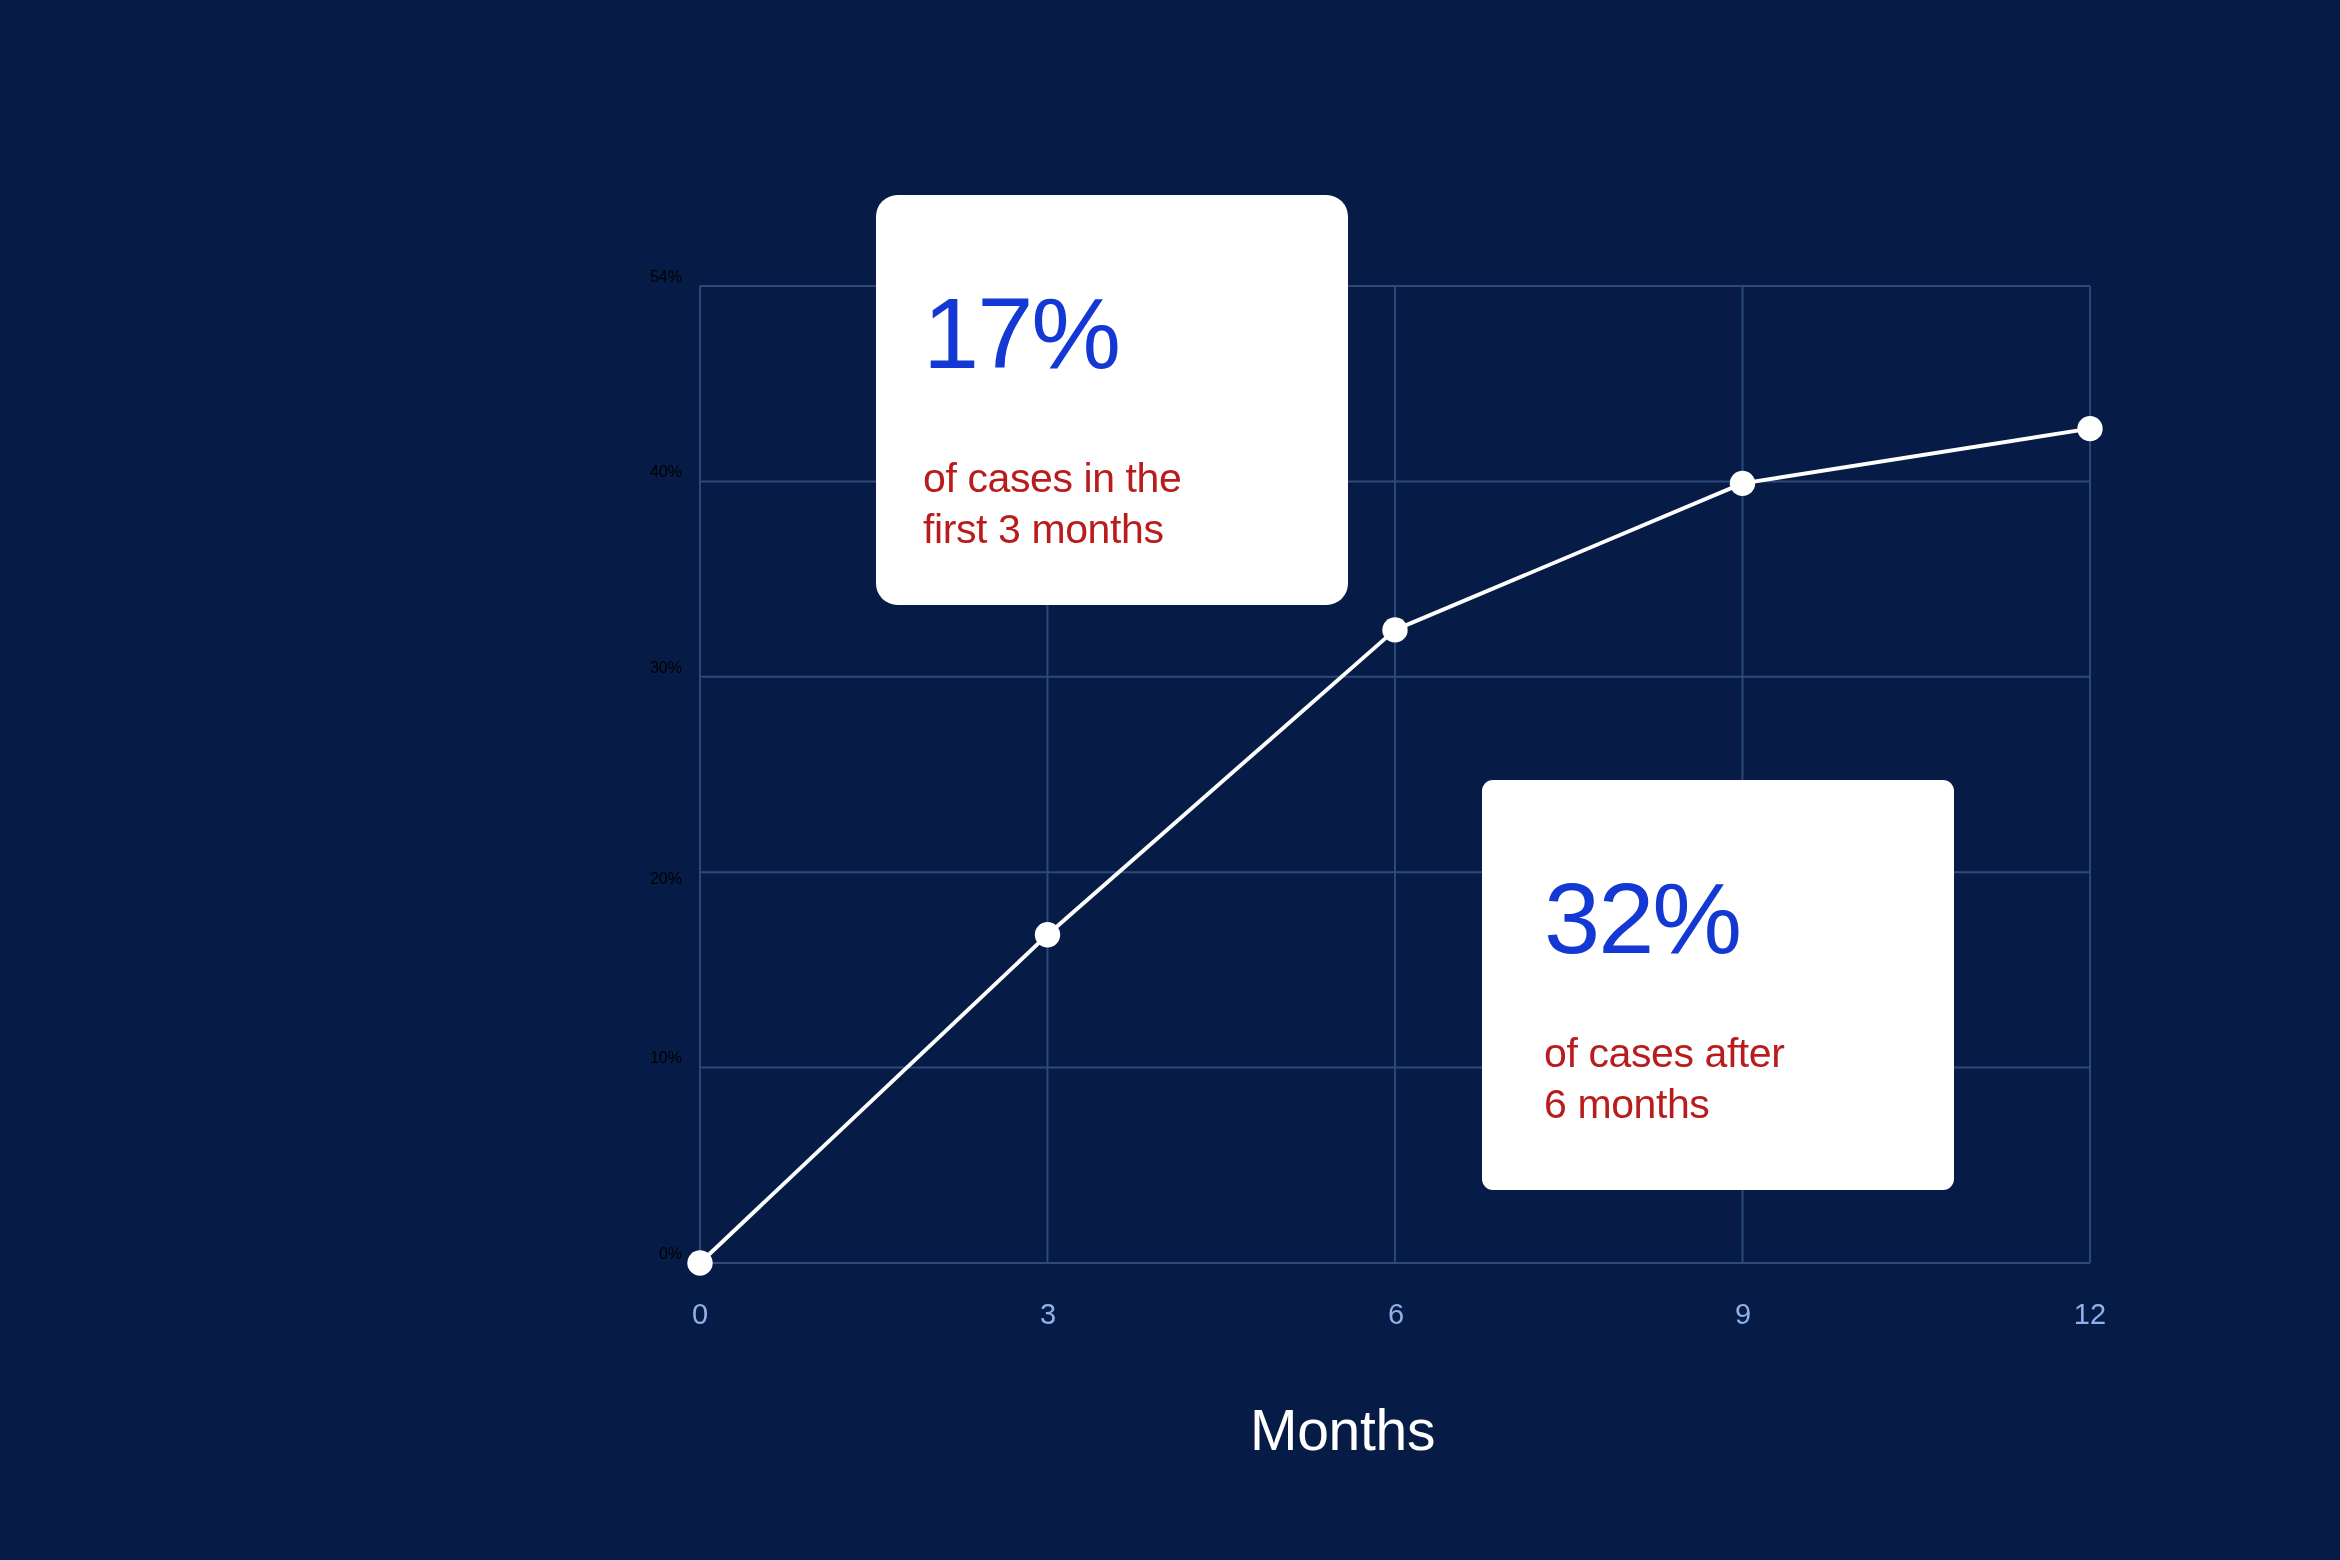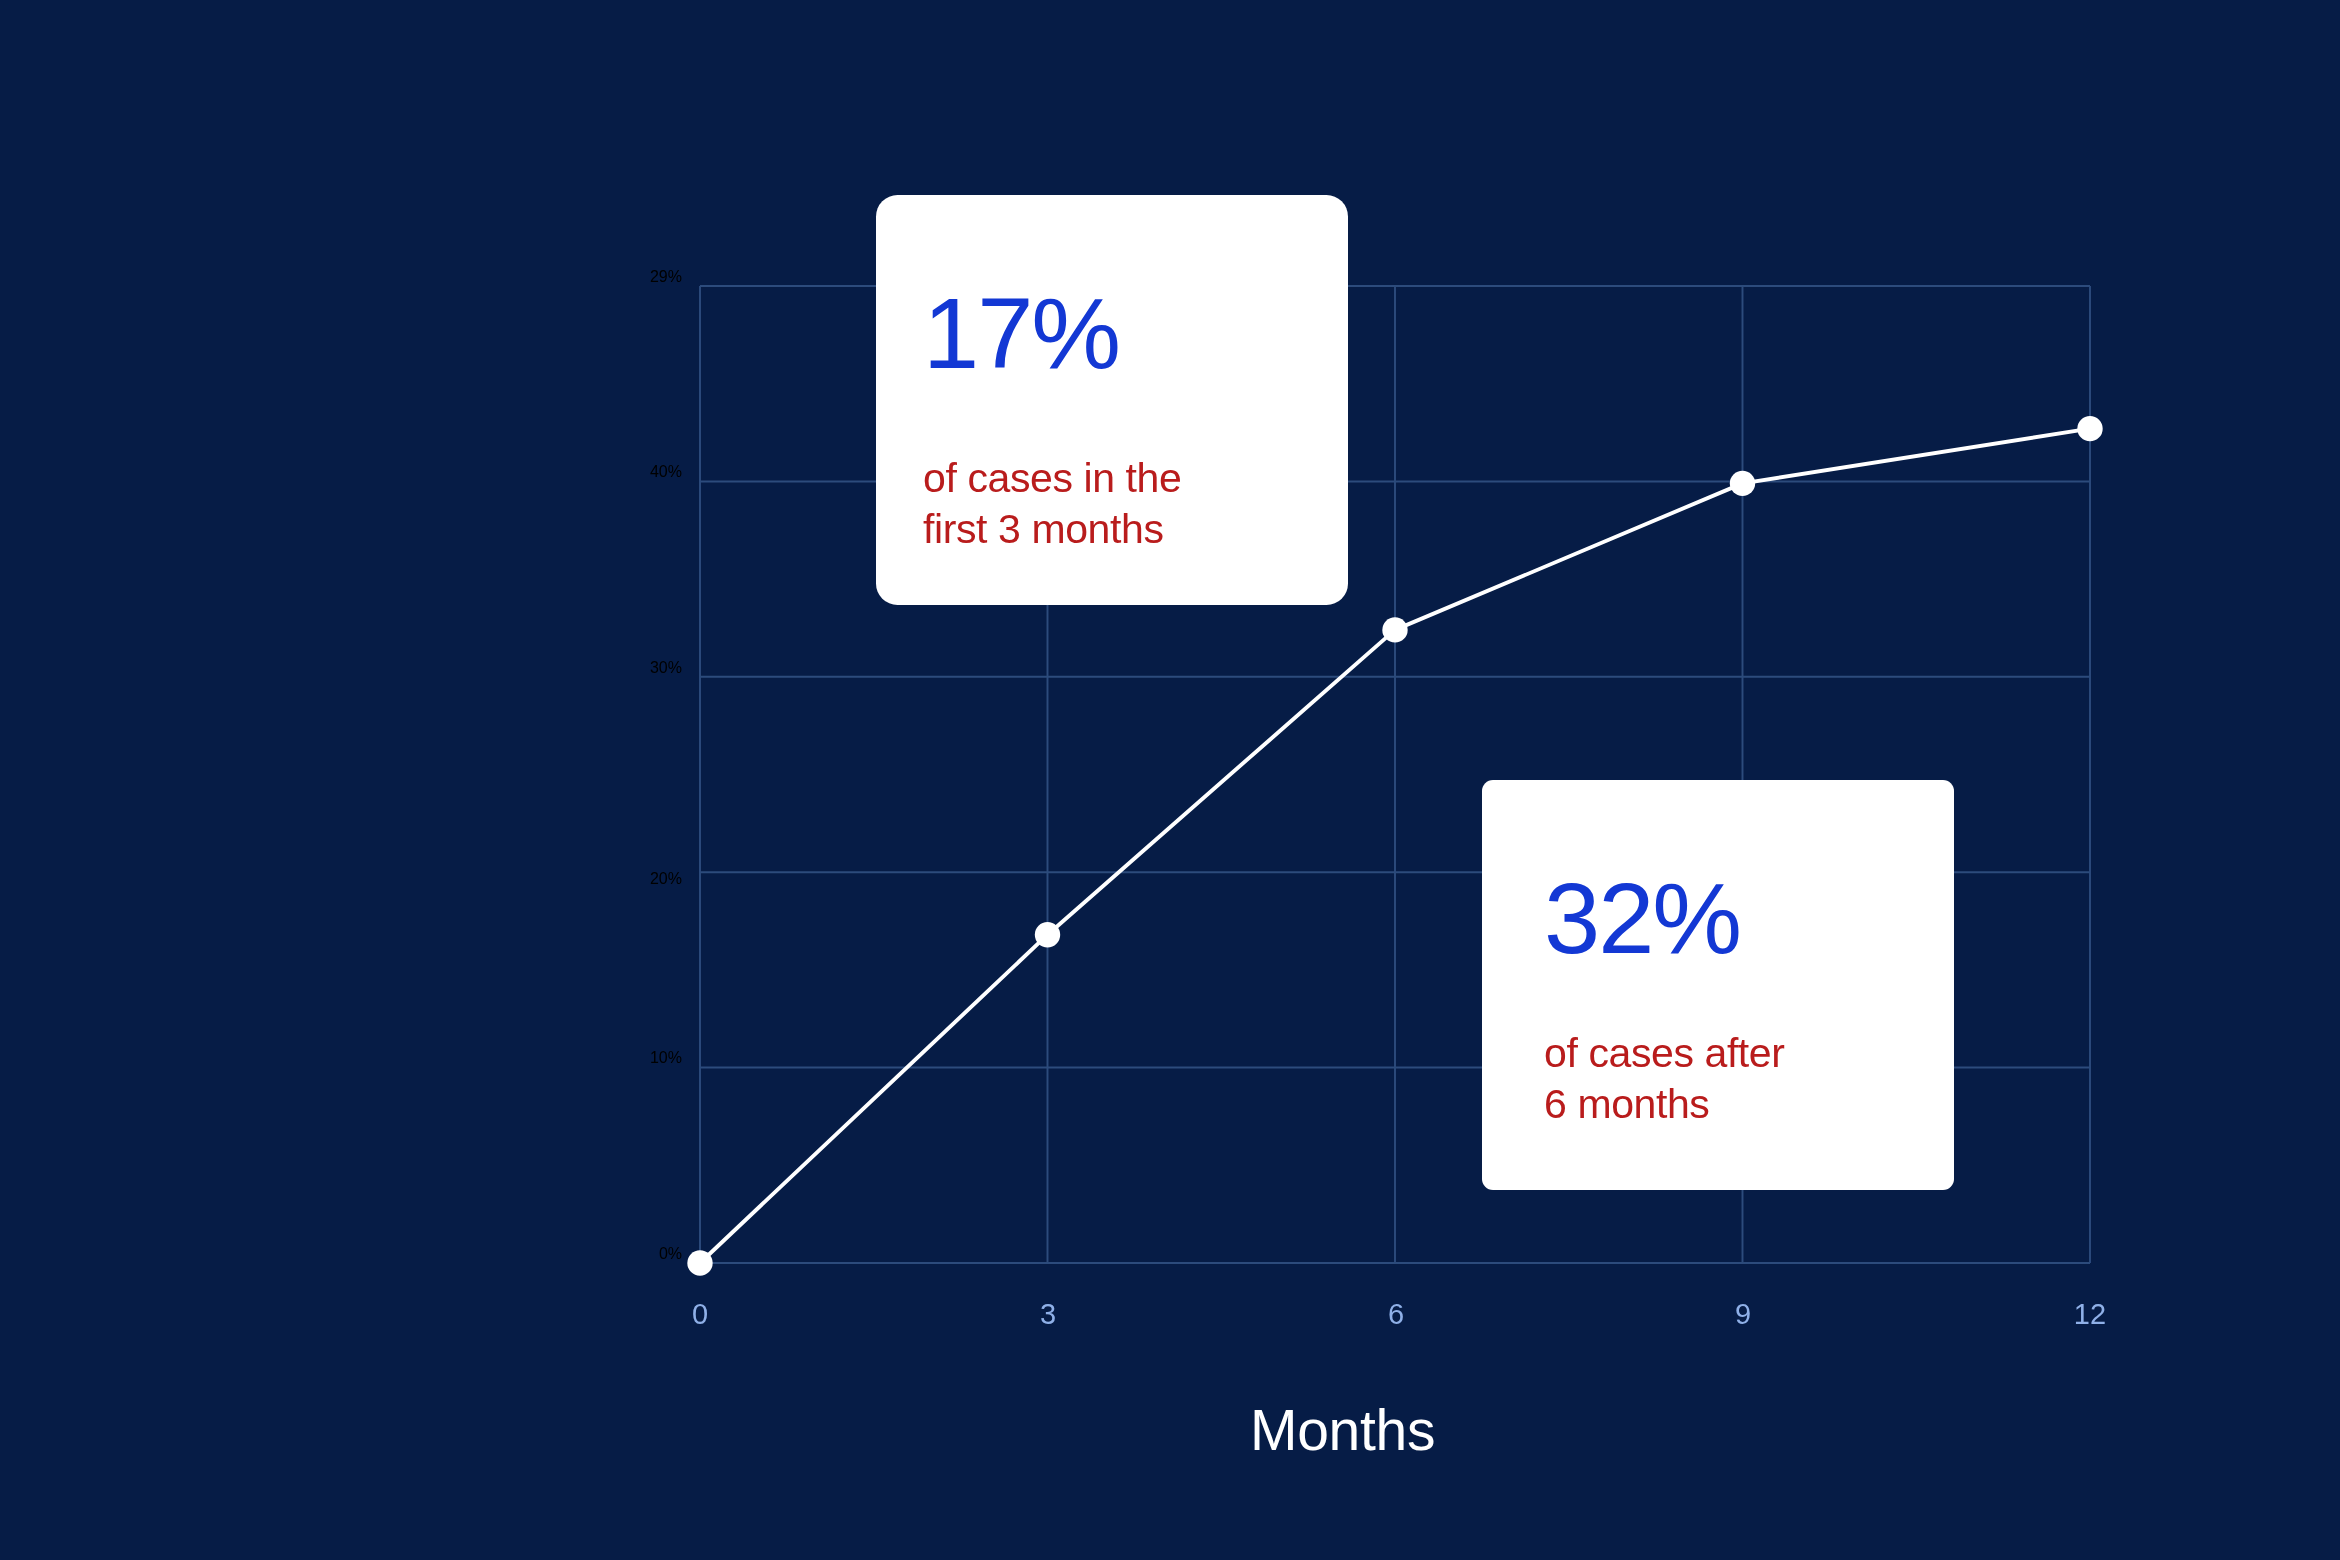--- a/index.html
+++ b/index.html
@@ -83,21 +83,21 @@
   #callout-2 .big{left:62px;top:88px;}
   #callout-2 .sub{left:62px;top:248px;}
 </style>
 </head>
 <body>
 
 <div id="stage">
 
 
   <div class="ytick-wrap" style="top:268px;">
-    <span>29%</span>
+    <span>54%</span>
   </div>
   <div class="ytick-wrap" style="top:463px;">
     <span>40%</span>
   </div>
   <div class="ytick-wrap" style="top:659px;">
     <span>30%</span>
   </div>
   <div class="ytick-wrap" style="top:854px;margin-top:16px;">
     <span>20%</span>
   </div>

